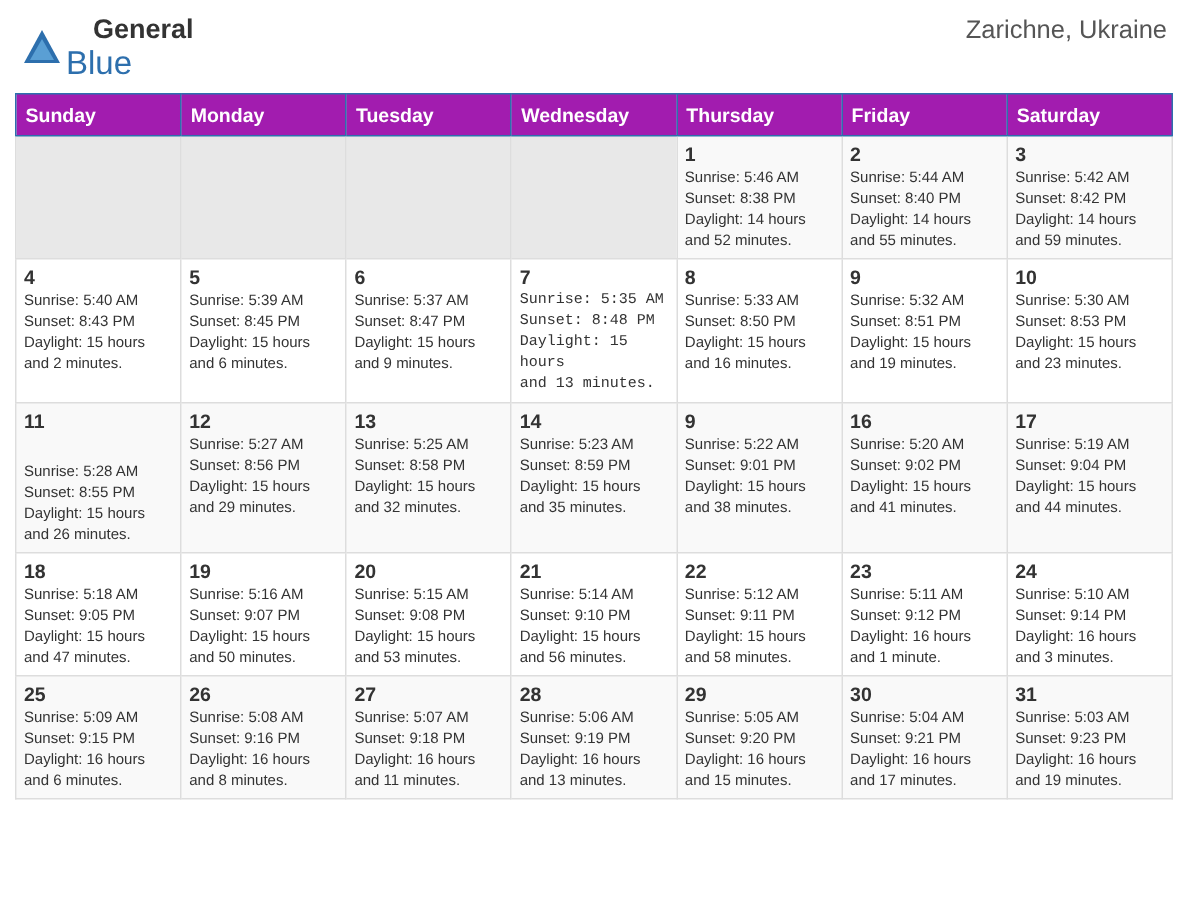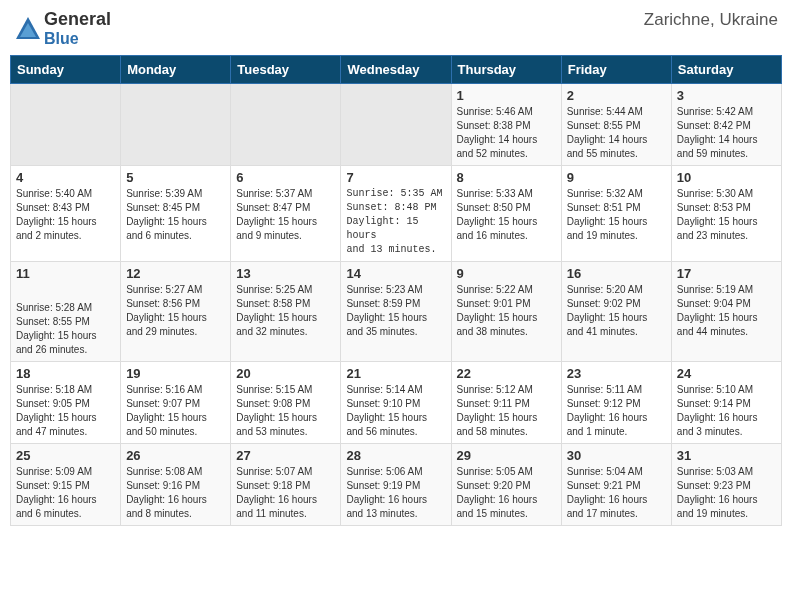--- a/index.html
+++ b/index.html
@@ -23,24 +23,25 @@
     }
     .logo-text {
       display: flex;
       flex-direction: column;
       line-height: 1.1;
     }
     .logo-general {
       font-size: 18px;
       font-weight: bold;
       color: #333;
+      margin-left: 18px;
     }
     .logo-blue {
-      font-size: 16px;
-      font-weight: bold;
+      font-size: 22px;
+      font-weight: normal;
       color: #2d6fad;
     }
     .logo-icon {
       width: 28px;
       height: 28px;
       margin-right: 2px;
     }
     .title-section {
       text-align: right;
     }
@@ -53,21 +54,21 @@
     .location {
       font-size: 17px;
       color: #555;
     }
     .calendar {
       width: 100%;
       border-collapse: collapse;
       border: 1px solid #ccc;
     }
     .calendar th {
-      background-color: #0c4a6e;
+      background-color: #a21caf;
       color: #fff;
       text-align: left;
       padding: 6px 6px;
       font-size: 13px;
       font-weight: bold;
       border: 1px solid #2d6fad;
     }
     .calendar td {
       vertical-align: top;
       padding: 4px 5px;
@@ -143,21 +144,21 @@
         <td>
           <span class="day-number">1</span>
           <div class="day-info" style="white-space: pre-line;">Sunrise: 5:46 AM
 Sunset: 8:38 PM
 Daylight: 14 hours
 and 52 minutes.</div>
         </td>
         <td>
           <span class="day-number">2</span>
           <div class="day-info" style="white-space: pre-line;">Sunrise: 5:44 AM
-Sunset: 8:55 PM
+Sunset: 8:40 PM
 Daylight: 14 hours
 and 55 minutes.</div>
         </td>
         <td>
           <span class="day-number">3</span>
           <div class="day-info" style="white-space: pre-line;">Sunrise: 5:42 AM
 Sunset: 8:42 PM
 Daylight: 14 hours
 and 59 minutes.</div>
         </td>

